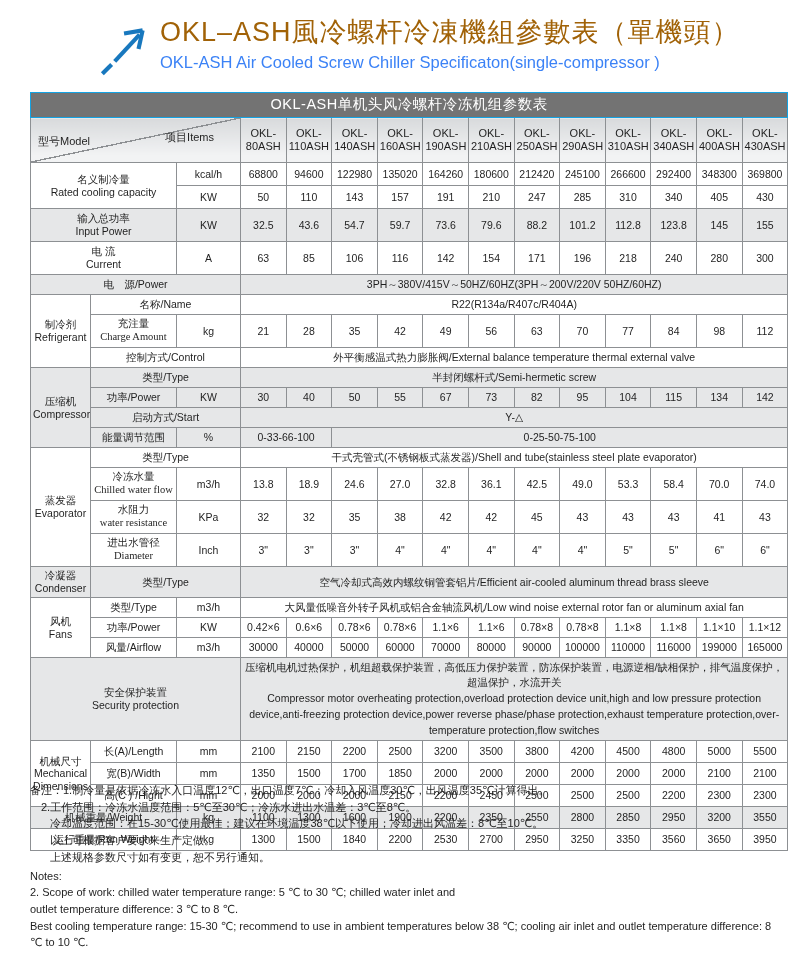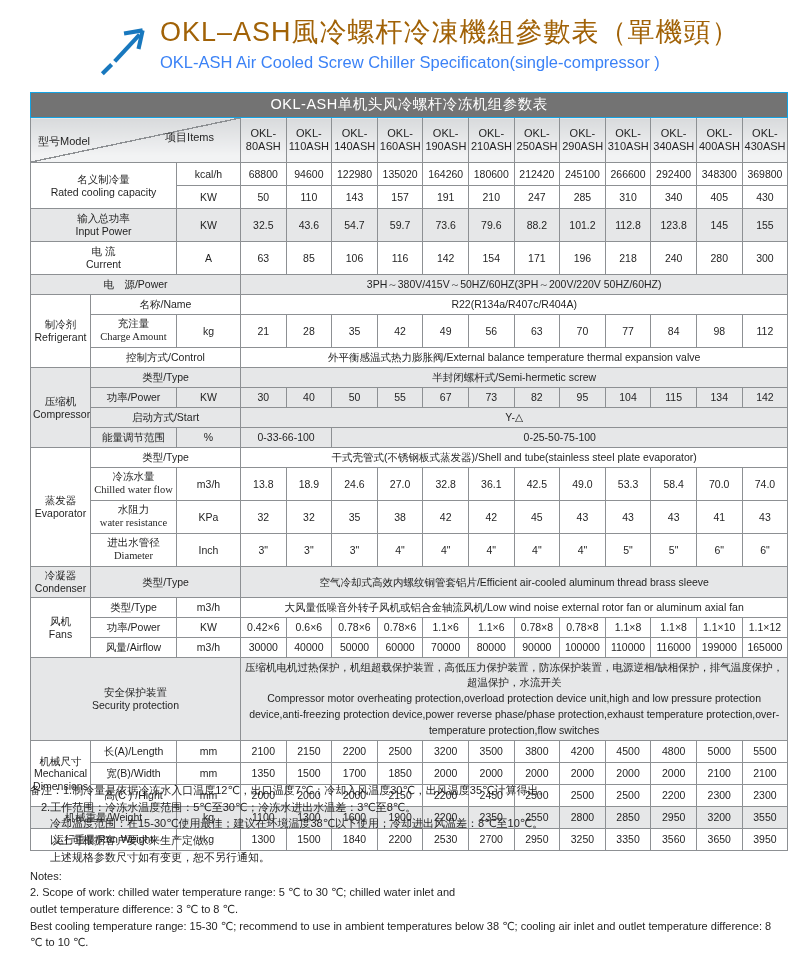--- a/index.html
+++ b/index.html
@@ -187,21 +187,21 @@
         <td class="d">56</td>
         <td class="d">63</td>
         <td class="d">70</td>
         <td class="d">77</td>
         <td class="d">84</td>
         <td class="d">98</td>
         <td class="d">112</td>
       </tr>
   <tr class="rh-t">
     <td colspan="2">控制方式/Control</td>
-    <td colspan="12">外平衡感温式热力膨胀阀/External balance temperature thermal expansion valve</td>
+    <td colspan="12">外平衡感温式热力膨胀阀/External balance temperature thermal external valve</td>
   </tr>
 
   <tr class="rh-t shade">
     <td rowspan="4" class="pre">压缩机
 Compressor</td>
     <td colspan="2">类型/Type</td>
     <td colspan="12">半封闭螺杆式/Semi-hermetic screw</td>
   </tr>
   <tr class="rh-t shade">
     <td>功率/Power</td>

